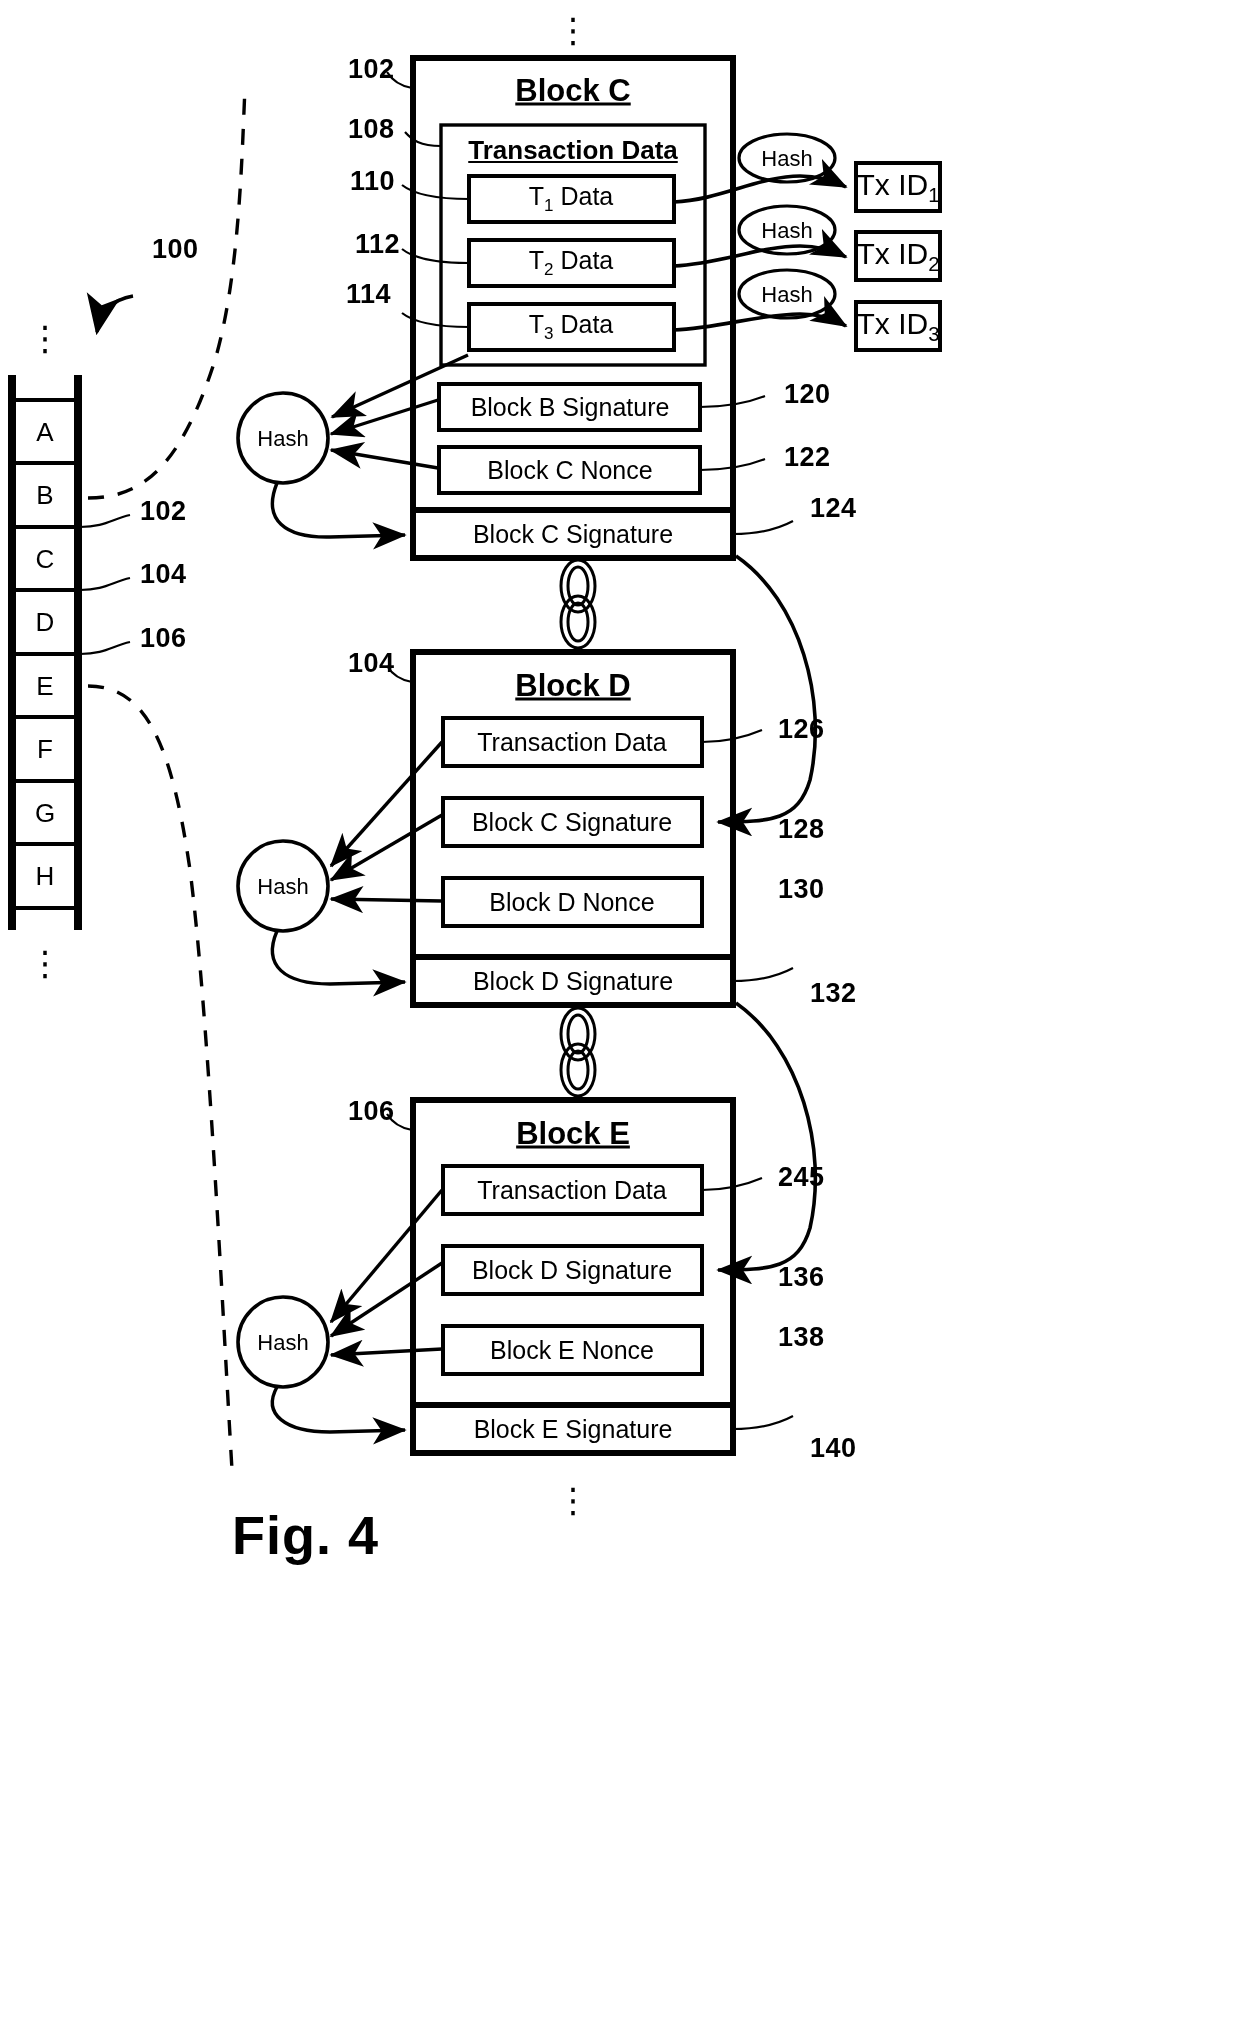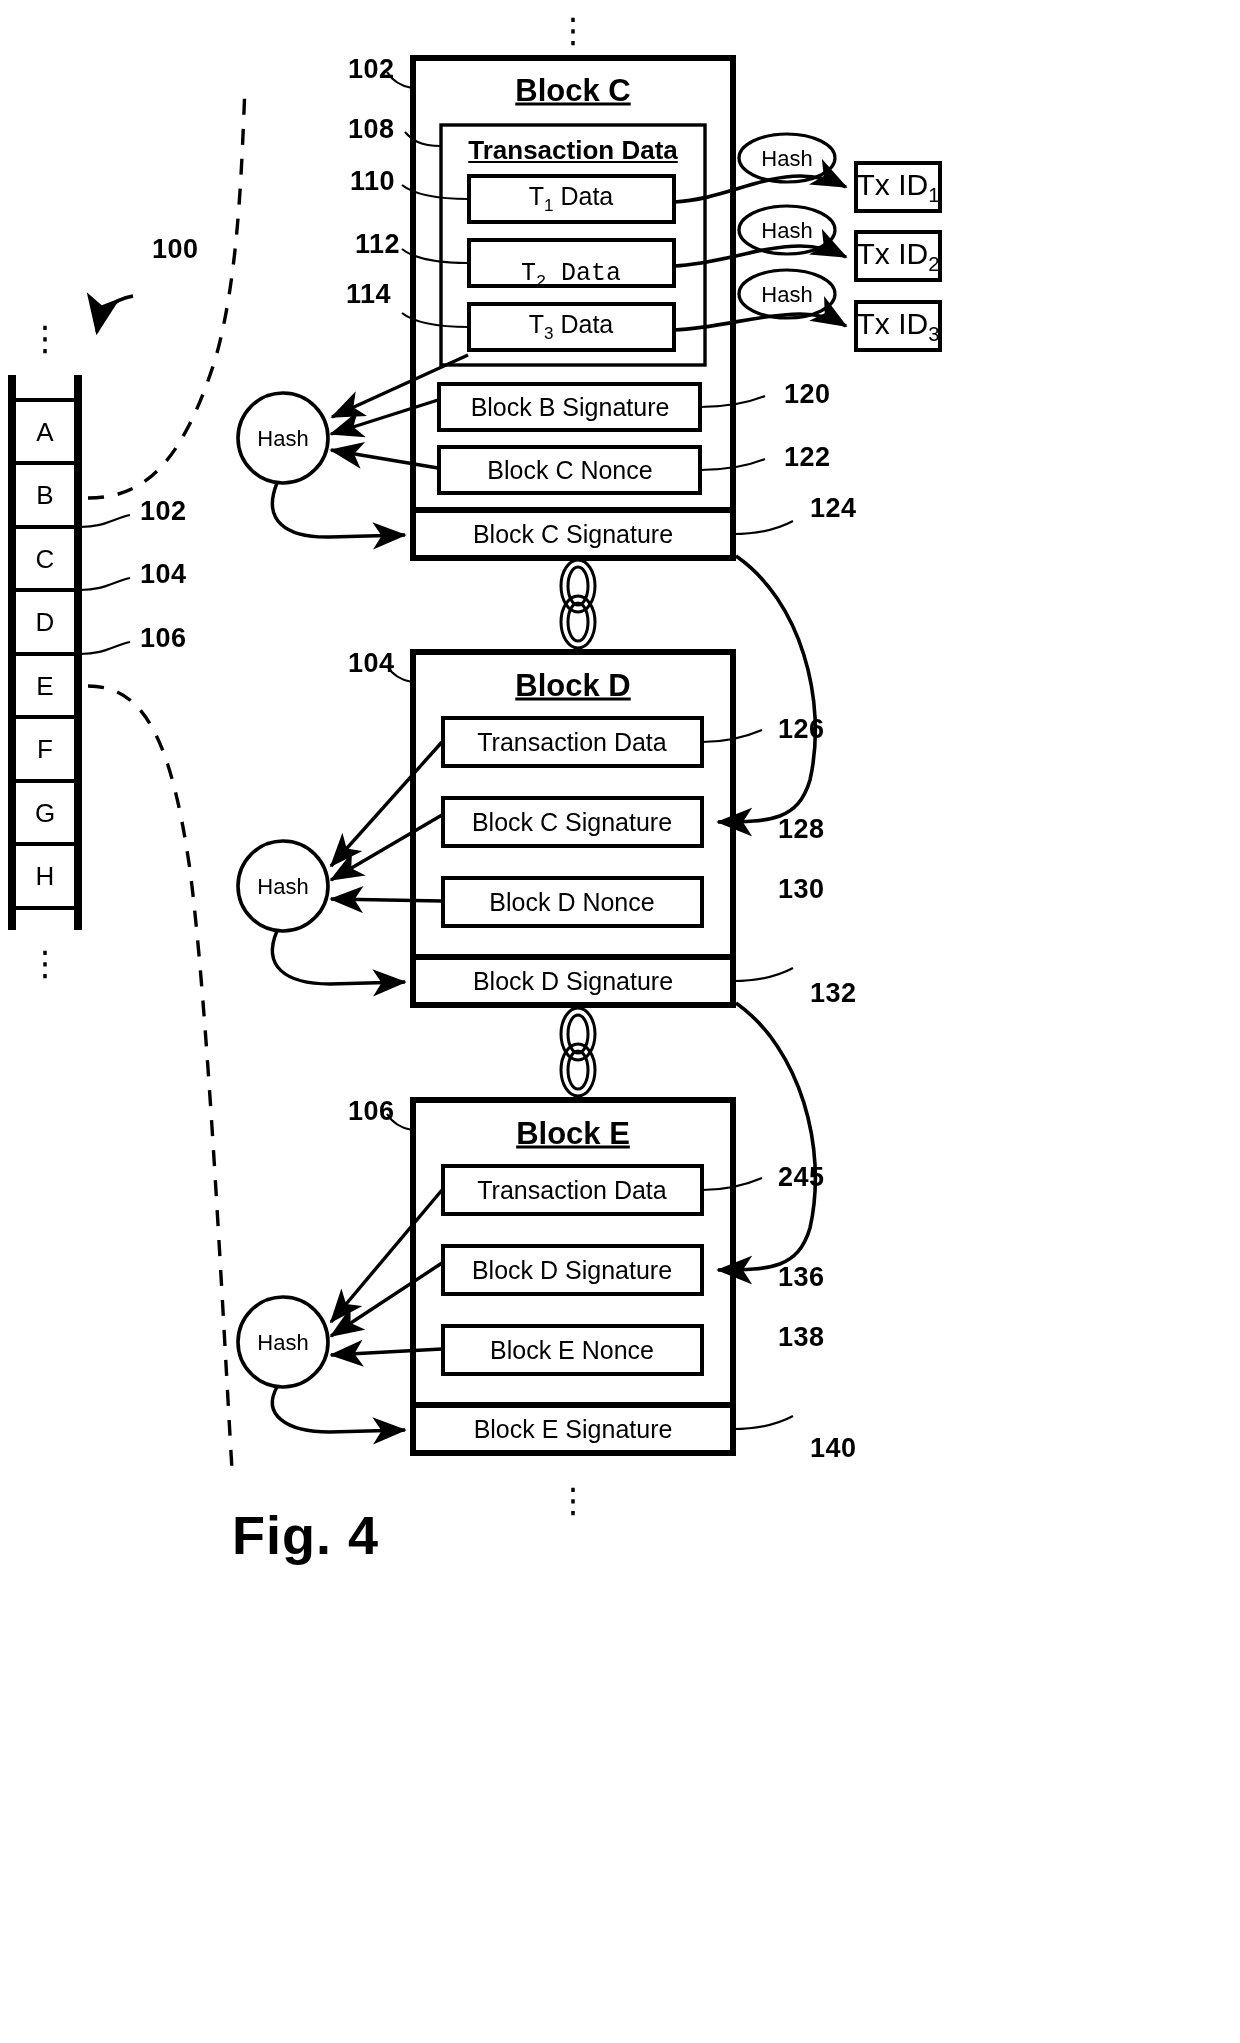--- a/index.html
+++ b/index.html
@@ -265,21 +265,21 @@
 
   <div class="lbl refnum" style="left:348px; top:116px;">108</div>
   <div class="lbl sectitle ctr" style="left:573px; top:150px;">Transaction Data</div>
 
   <div class="lbl refnum" style="left:334px; top:168px;margin-left:16px;">110</div>
   <div class="lbl boxtext ctr" style="left:571px; top:199px;text-align:right;">
     <span>T</span><sub>1</sub><span> Data</span>
   </div>
 
   <div class="lbl refnum" style="left:355px; top:231px;">112</div>
-  <div class="lbl boxtext ctr" style="left:571px; top:275px;font-family:Liberation Mono, monospace;">
+  <div class="lbl boxtext ctr" style="left:571px; top:263px;">
     <span>T</span><sub>2</sub><span> Data</span>
   </div>
 
   <div class="lbl refnum" style="left:346px; top:281px;text-align:right;">114</div>
   <div class="lbl boxtext ctr" style="left:571px; top:327px;">
     <span>T</span><sub>3</sub><span> Data</span>
   </div>
 
   <div class="lbl boxtext ctr" style="left:570px; top:407px;">Block B Signature</div>
   <div class="lbl refnum" style="left:784px; top:381px;">120</div>

